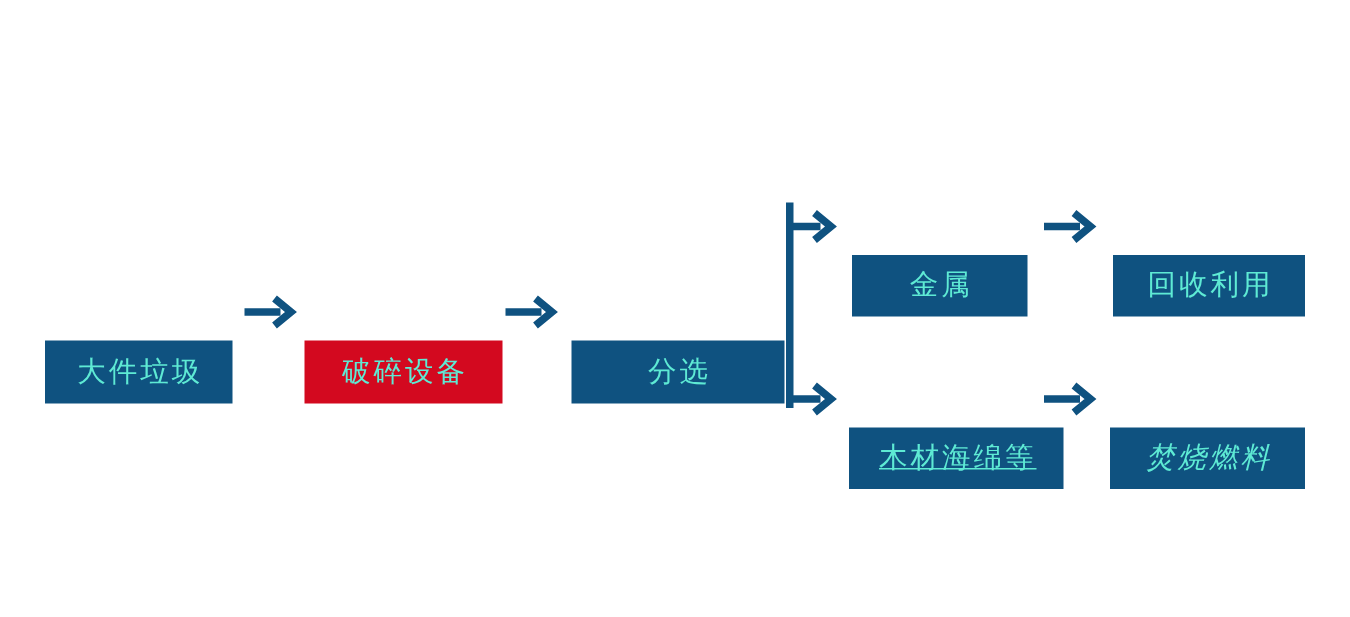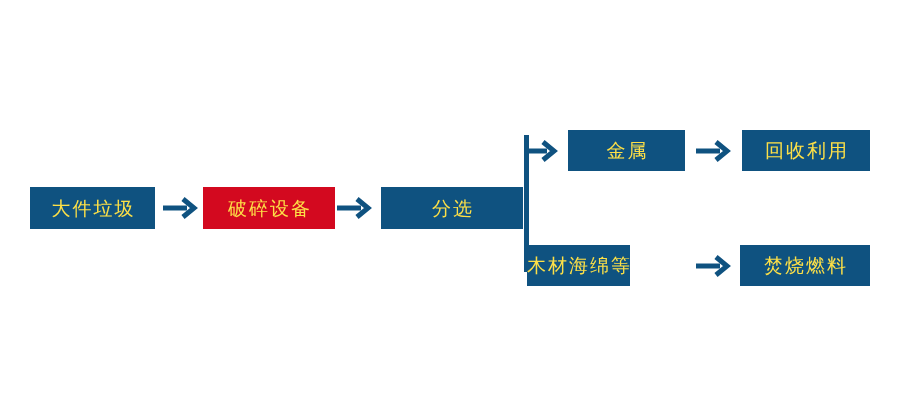--- a/index.html
+++ b/index.html
@@ -20,43 +20,44 @@
     height: 411px;
   }
 
   
   .node {
     position: absolute;
     box-sizing: border-box;
     display: flex;
     align-items: center;
     justify-content: center;
-    color: #fde047;
+    color: #5eead4;
     font-size: 19px;
     letter-spacing: 2px;
     line-height: 1;
     white-space: nowrap;
     user-select: none;
+    margin-top: 40px;
   }
   .node.blue { background: #0f5280; }
   .node.red  { background: #d3091f; }
 
   .node-label {
     display: block;
     padding-left: 2px;
   }
 
   
   #node-input      { left: 30px;  top: 187px; width: 125px; height: 42px; }
   #node-crusher    { left: 203px; top: 187px; width: 132px; height: 42px; }
   #node-sorting    { left: 381px; top: 187px; width: 142px; height: 42px; }
   #node-metal      { left: 568px; top: 130px; width: 117px; height: 41px; }
   #node-recycle    { left: 742px; top: 130px; width: 128px; height: 41px; }
-  #node-wood       { left: 527px; top: 245px; width: 103px; height: 41px; }
-  #node-fuel       { left: 740px; top: 245px; width: 130px; height: 41px; }
+  #node-wood       { left: 566px; top: 245px; width: 143px; height: 41px; text-decoration: underline; }
+  #node-fuel       { left: 740px; top: 245px; width: 130px; height: 41px; font-style: italic; }
 
   
   .arrow {
     position: absolute;
     width: 38px;
     height: 26px;
   }
   .arrow svg { display: block; width: 100%; height: 100%; }
 
   #arrow-input-crusher   { left: 161px; top: 195px; }

